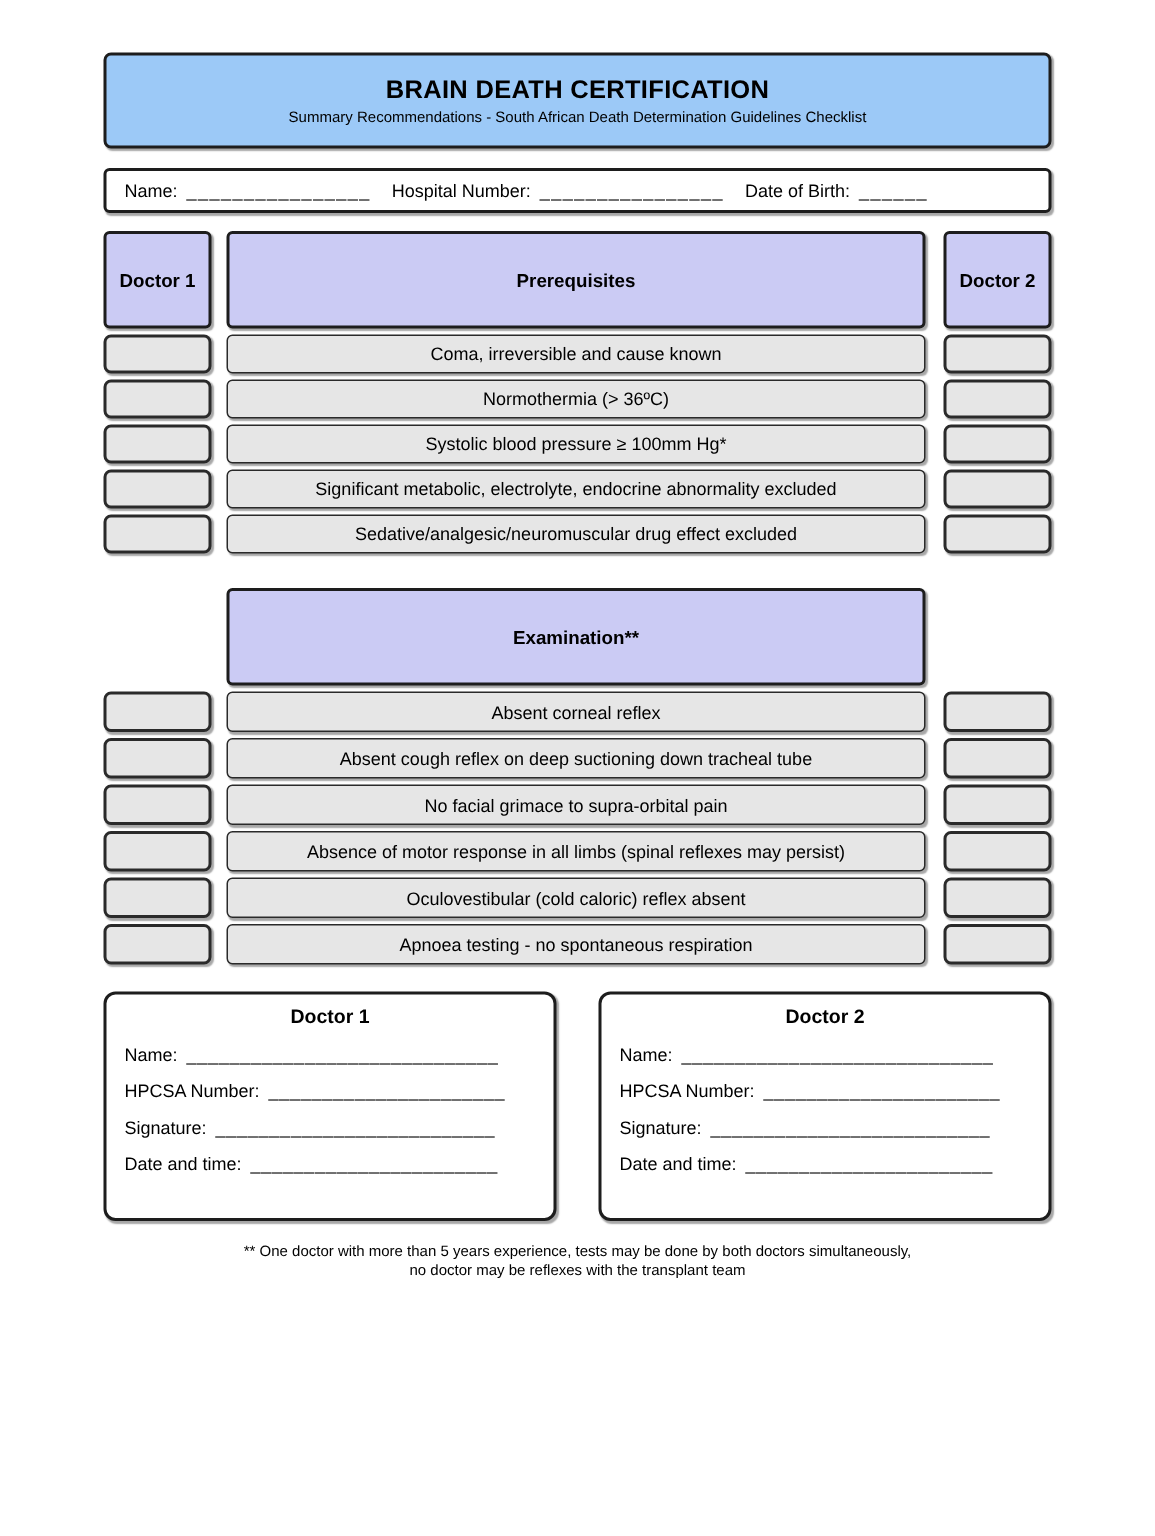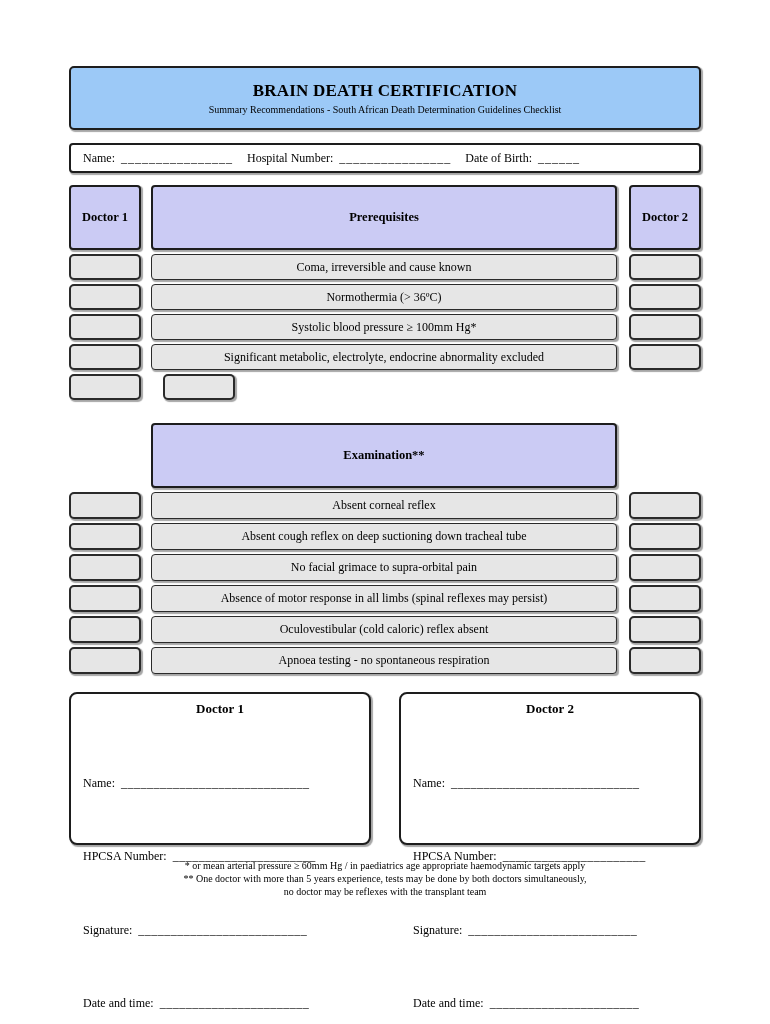--- a/index.html
+++ b/index.html
@@ -1,18 +1,18 @@
 <!DOCTYPE html>
 <html><head>
 <meta charset="utf-8">
 <style>
   * { margin: 0; padding: 0; box-sizing: border-box; }
   html, body { width: 770px; height: 1024px; background: #ffffff; }
   body { font-family: "Liberation Sans", sans-serif; color: #000; }
-  .page { width: 632px; margin: 0 auto; padding-top: 66px; font-family: Liberation Serif, serif; }
+  .page { width: 632px; margin: 0 auto; padding-top: 35px; }
 
   .shadow { box-shadow: 1.5px 1.5px 1px rgba(0,0,0,0.35); }
 
   
   .banner {
     background: #9CC9F7;
     border: 2px solid #1d1d1d;
     border-radius: 5px;
     height: 64px;
     display: flex; flex-direction: column; justify-content: center; align-items: center;
@@ -77,21 +77,21 @@
   .docbox {
     width: 302px; height: 153px;
     border: 2px solid #1d1d1d;
     border-radius: 8px;
     background: #fff;
     padding: 7px 12px 0 12px;
   }
   .docbox .doctitle { text-align: center; font-weight: bold; font-size: 13px; }
   .docbox .field { display: flex; align-items: baseline; font-size: 12px; margin-top: 10.5px; white-space: nowrap; overflow: hidden; }
   .docbox .field .lbl { margin-right: 6px; }
-  .docbox .field .line { letter-spacing: .5px; margin-top: 48px; }
+  .docbox .field .line { letter-spacing: .5px; }
 
   
   .footnotes { margin-top: 14px; text-align: center; font-size: 10px; line-height: 13px; }
 </style>
 </head>
 <body>
 
 <div class="page">
 
   <div class="banner shadow">
@@ -162,20 +162,23 @@
           <div class="itemcell shadow">Significant metabolic, electrolyte, endocrine abnormality excluded</div>
         </div>
       <div class="col-right">
           <div class="cell shadow"></div>
         </div>
     </div>
     <div class="row item-row">
       <div class="col-left">
           <div class="cell shadow"></div>
         </div>
+      <div class="col-mid">
+          <div class="itemcell shadow">Sedative/analgesic/neuromuscular drug effect excluded</div>
+        </div>
       <div class="col-right">
           <div class="cell shadow"></div>
         </div>
     </div>
   </div>
 
   <div class="chk-section">
     <div class="exam-gap"></div>
     <div class="row hdr-row">
       <div class="col-left">
@@ -293,18 +296,17 @@
         <span class="line">__________________________</span>
       </div>
       <div class="field">
         <span class="lbl">Date and time:</span>
         <span class="line">_______________________</span>
       </div>
     </div>
   </div>
 
   <div class="footnotes">
-    <div>* or mean arterial pressure ≥ 60mm Hg / in paediatrics age appropriate haemodynamic targets apply</div>
     <div>** One doctor with more than 5 years experience, tests may be done by both doctors simultaneously,</div>
     <div>no doctor may be reflexes with the transplant team</div>
   </div>
 
 </div>
 
 </body></html>

